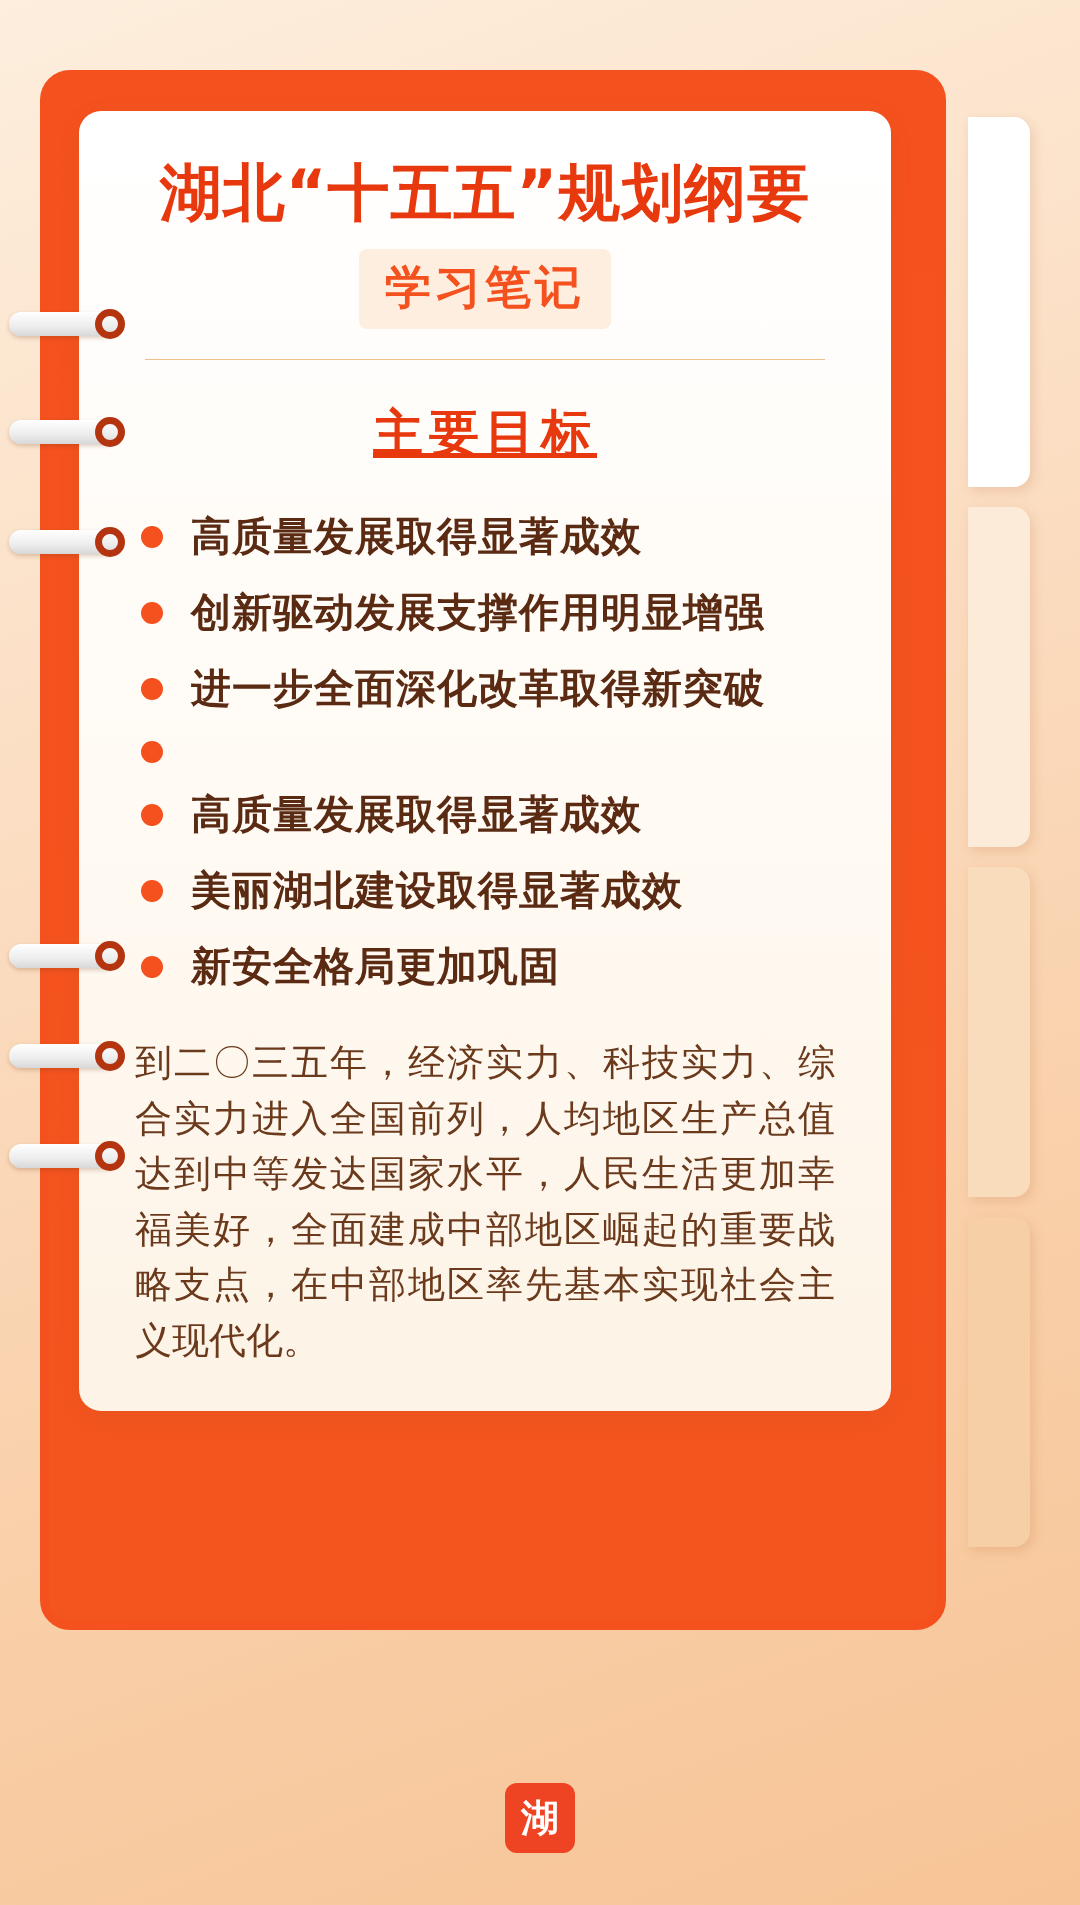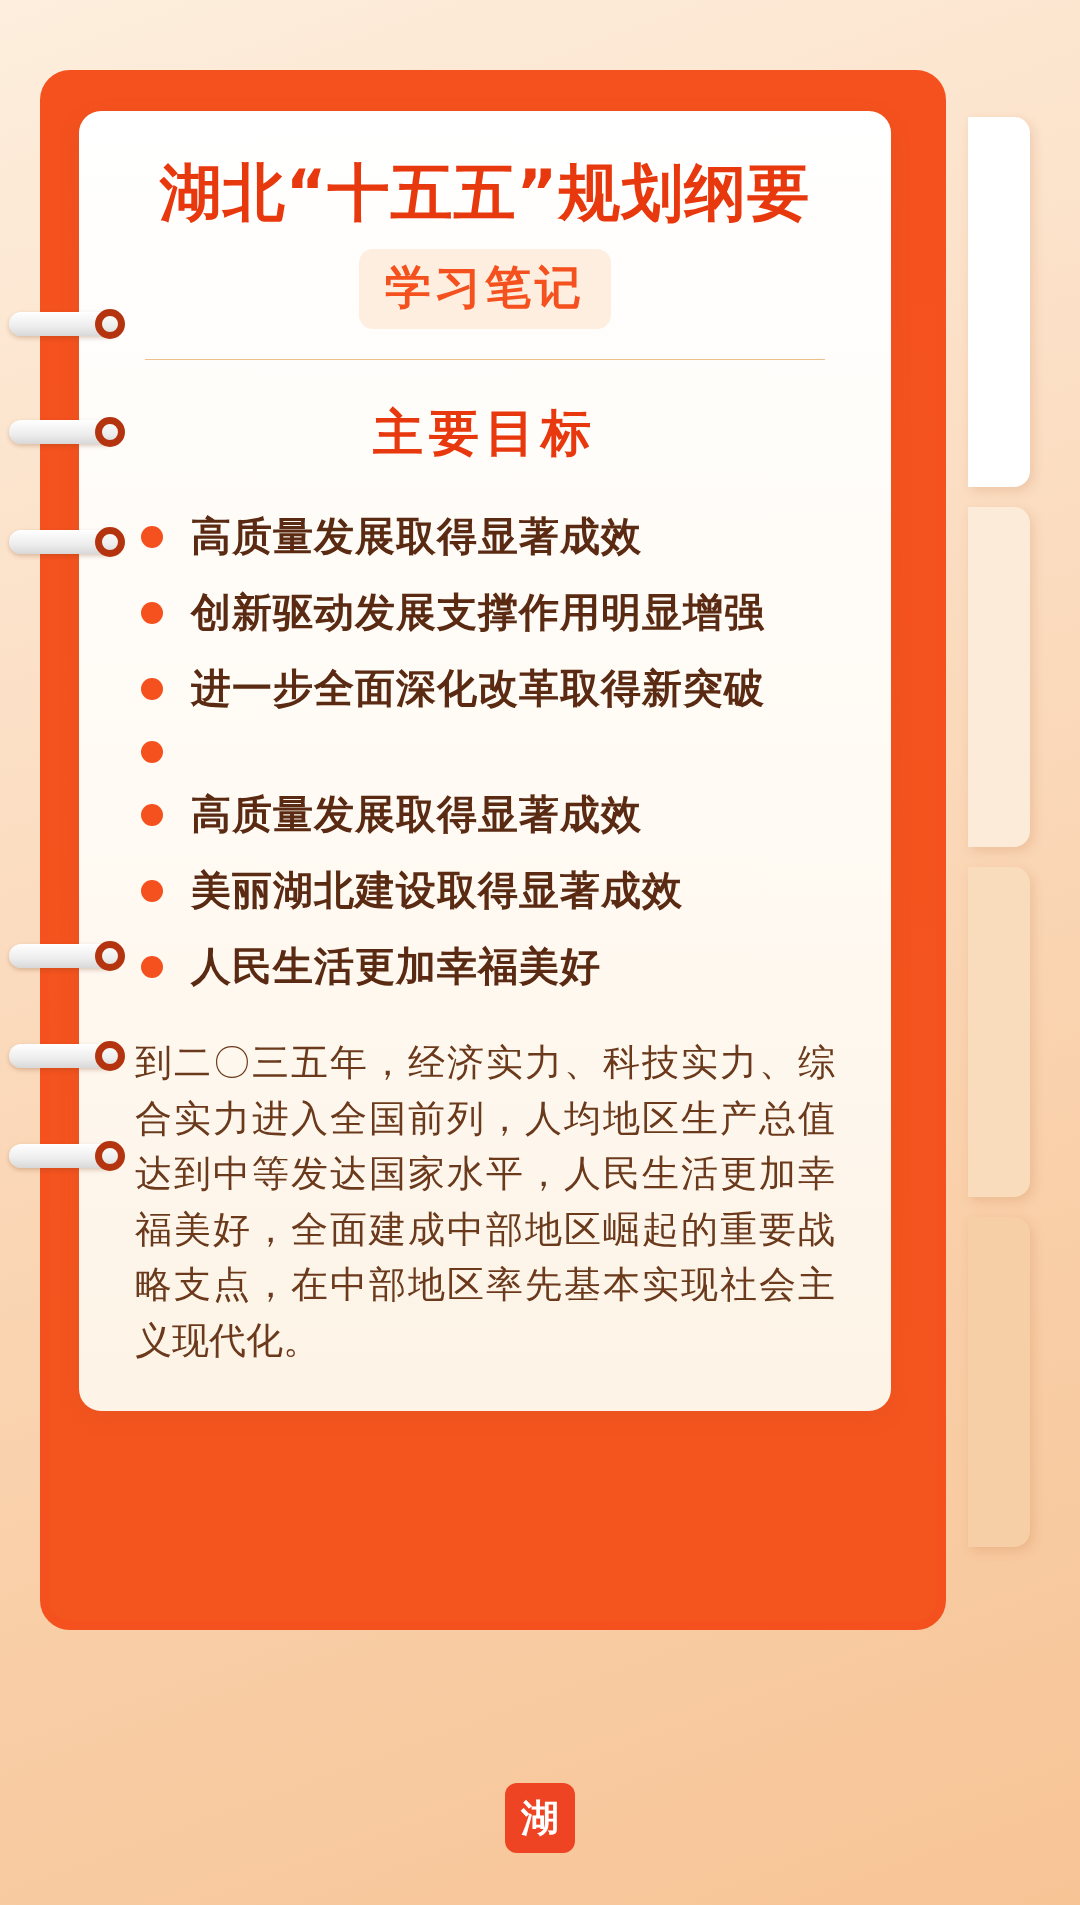--- a/index.html
+++ b/index.html
@@ -123,21 +123,21 @@
     text-align: center;
     margin-bottom: 30px;
   }
   .subtitle {
     display: inline-block;
     background: #fdeee0;
     color: #f4511e;
     font-size: 46px;
     font-weight: bold;
     padding: 8px 26px 10px 26px;
-    border-radius: 14px;
+    border-radius: 8px;
     letter-spacing: 4px;
     font-family: "DejaVu Sans", "Liberation Sans", sans-serif;
   }
   .divider {
     height: 1px;
     background: #f0c08a;
     margin: 6px 10px 40px 10px;
   }
   .section-head-wrap {
     text-align: center;
@@ -157,21 +157,21 @@
     content: "";
     position: absolute;
     left: -8px;
     right: -8px;
     bottom: -4px;
     height: 12px;
     background: #fcd35a;
     border-radius: 6px;
     z-index: -1;
   }
-  .section-head span { position: relative; z-index: 2; }
+  .section-head span { position: relative; z-index: 2; text-decoration: underline; }
 
   
   .goal-list {
     list-style: none;
     margin: 0 0 44px 0;
     padding: 0 0 0 6px;
   }
   .goal-item {
     display: flex;
     align-items: center;
@@ -275,21 +275,21 @@
         <li class="goal-item">
           <span class="dot"></span>
           <span class="goal-text">高质量发展取得显著成效</span>
         </li>
         <li class="goal-item">
           <span class="dot"></span>
           <span class="goal-text">美丽湖北建设取得显著成效</span>
         </li>
         <li class="goal-item">
           <span class="dot"></span>
-          <span class="goal-text">人民生活更加幸福美好</span>
+          <span class="goal-text">新安全格局更加巩固</span>
         </li>
       </ul>
 
       <div class="para">到二〇三五年，经济实力、科技实力、综合实力进入全国前列，人均地区生产总值达到中等发达国家水平，人民生活更加幸福美好，全面建成中部地区崛起的重要战略支点，在中部地区率先基本实现社会主义现代化。</div>
 
     </div>
 
     <div class="rings">
       <div class="ring-hole" style="top:230px">
         <div class="bar"></div>

